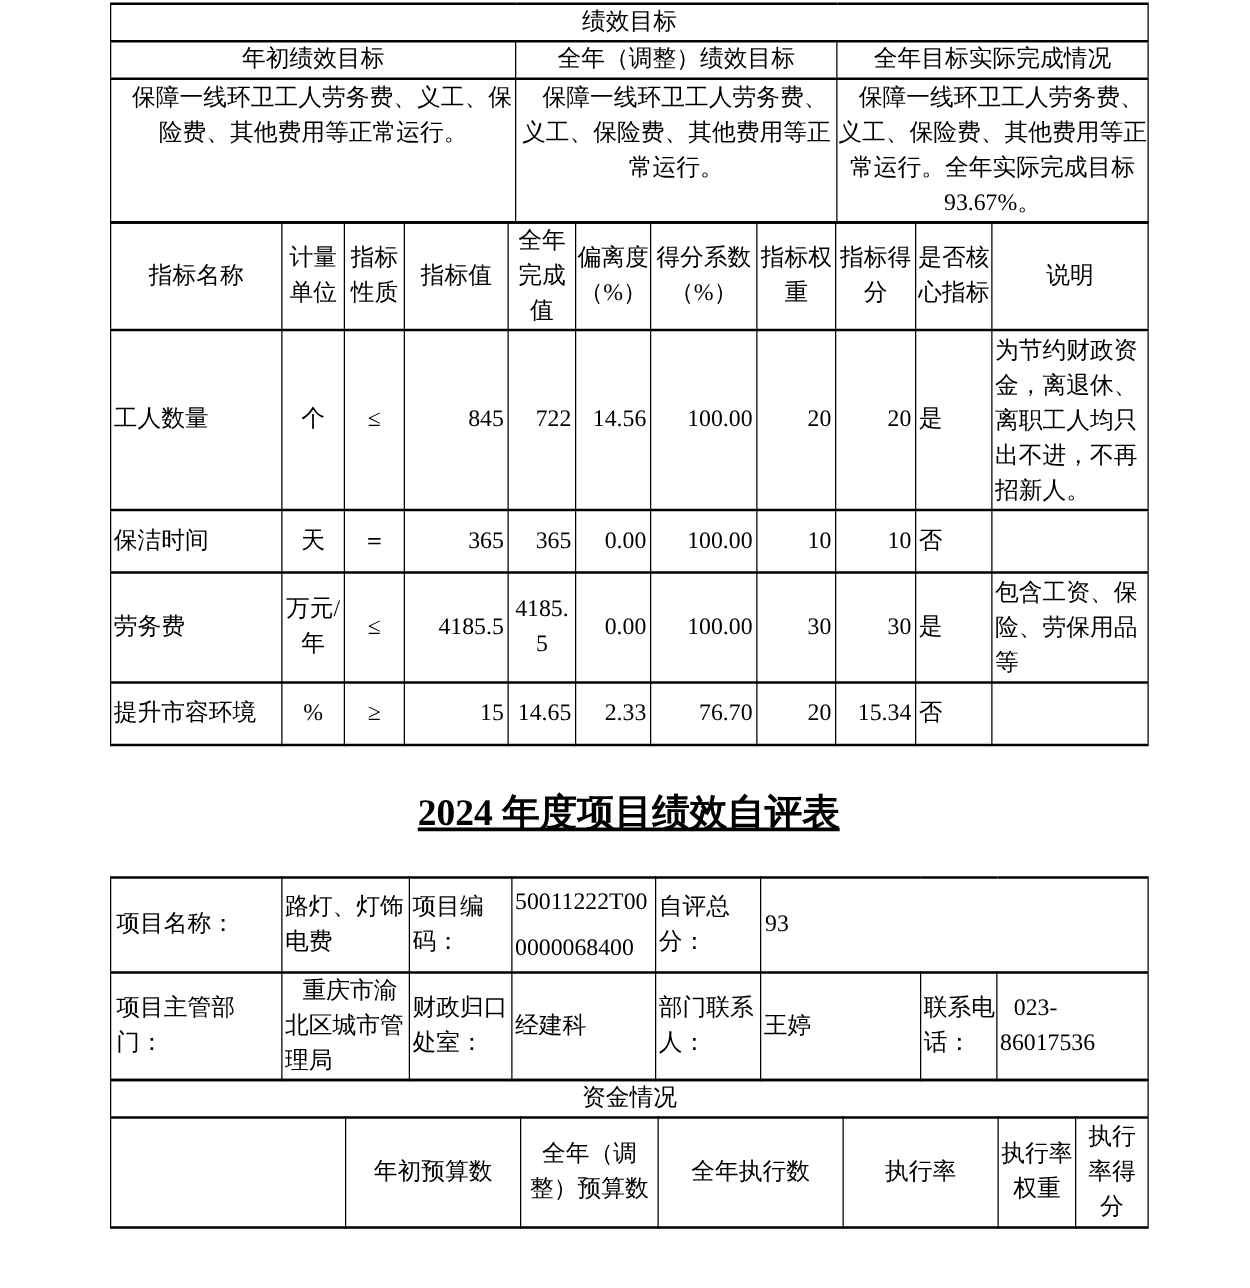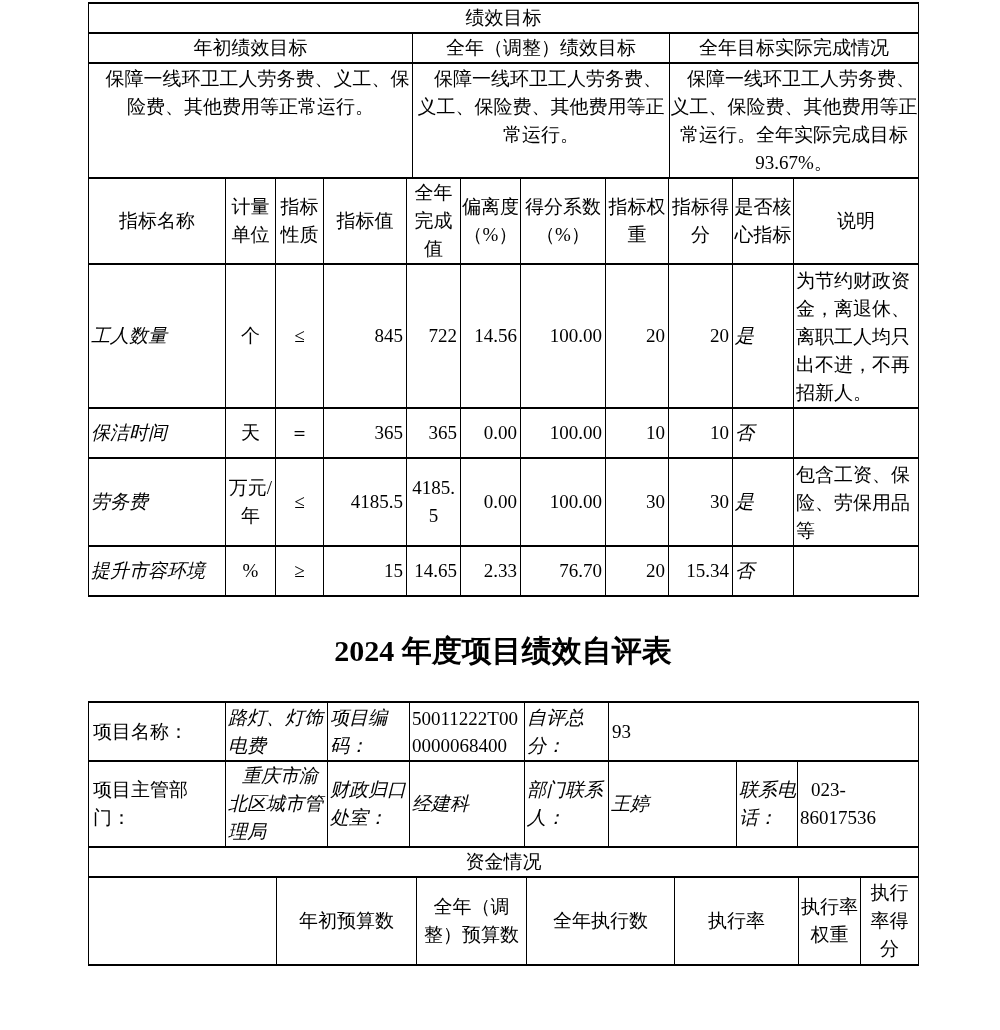--- a/index.html
+++ b/index.html
@@ -14,31 +14,31 @@
   td{
     border-left:1px solid #000;border-right:1px solid #000;
     font-size:19px;line-height:28px;overflow:hidden;
     vertical-align:middle;padding:0;word-wrap:break-word;
   }
   tr{border-top:2px solid #000;border-bottom:2px solid #000;}
   
   .c{text-align:center;padding:0 1px;}
   .num{text-align:right;padding-right:3px;}
   .lft{text-align:left;padding-left:3px;}
-  .nm{text-align:left;padding-left:2px;font-style:italic;}
+  .nm{text-align:left;padding-left:2px;}
   .goal{vertical-align:top;text-align:center;text-indent:14px;padding:1px 0 0 0;}
   .note{vertical-align:top;text-align:left;padding:2px 1px 0 2px;margin-left:27px;}
   .wrapnum{text-align:center;word-break:break-all;padding:0 1px;}
-  .code{text-align:left;word-break:break-all;padding-left:2px;line-height:27px;}
+  .code{text-align:left;word-break:break-all;padding-left:2px;line-height:37px;}
   .indent{text-indent:14px;}
   .label{text-align:left;padding-left:4px;}
   .phone{text-align:left;text-indent:11px;padding:0 2px 0 2px;}
   .title{
     width:830px;text-align:center;font-weight:bold;
-    font-size:30px;line-height:36px;margin:36px 0 32px 0;
+    font-size:30px;line-height:36px;margin:36px 0 32px 0;text-decoration:underline;
   }
 </style>
 </head>
 <body>
 
 <div class="page">
 
   <table>
     <colgroup>
         <col style="width:324px">

